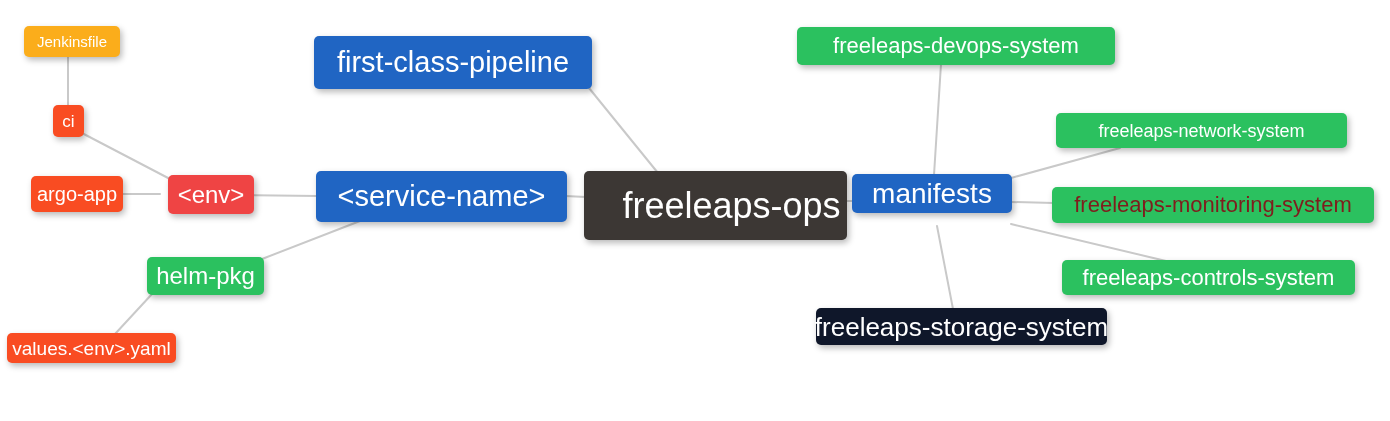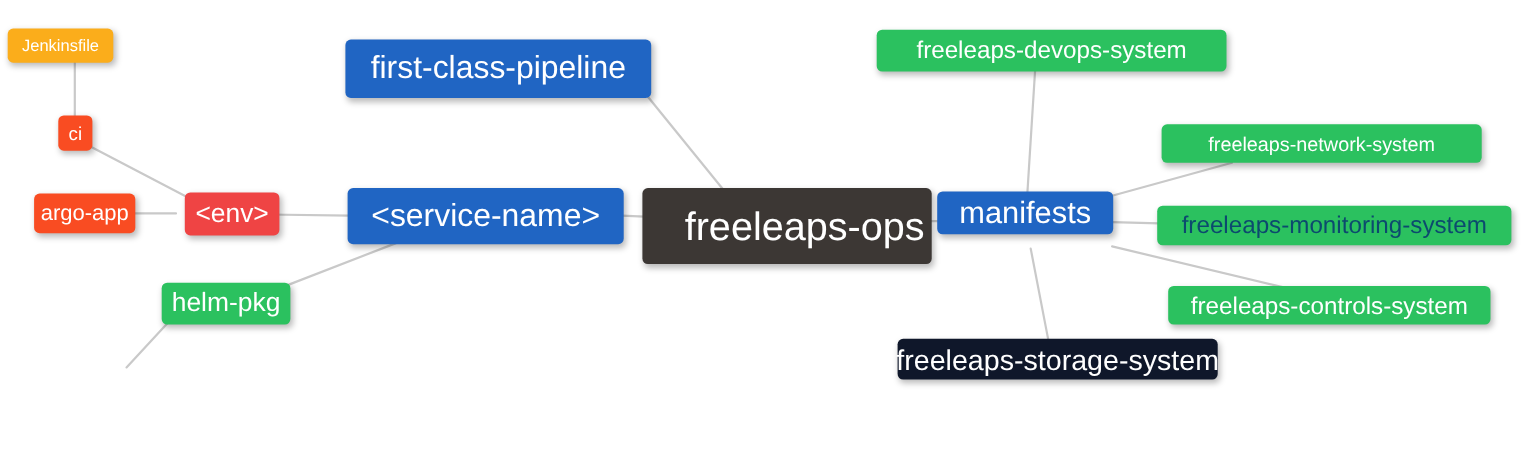--- a/index.html
+++ b/index.html
@@ -50,27 +50,28 @@
       <line x1="115" y1="334" x2="152" y2="294" stroke="#C9C9C9" stroke-width="2" stroke-linecap="round"></line>
       <line x1="589" y1="88" x2="658" y2="173" stroke="#C9C9C9" stroke-width="2" stroke-linecap="round"></line>
       <line x1="565" y1="196" x2="586" y2="197" stroke="#C9C9C9" stroke-width="2" stroke-linecap="round"></line>
       <line x1="845" y1="201" x2="854" y2="201" stroke="#C9C9C9" stroke-width="2" stroke-linecap="round"></line>
       <line x1="934" y1="175" x2="941" y2="64" stroke="#C9C9C9" stroke-width="2" stroke-linecap="round"></line>
       <line x1="1011" y1="178" x2="1120" y2="148" stroke="#C9C9C9" stroke-width="2" stroke-linecap="round"></line>
       <line x1="1011" y1="202" x2="1054" y2="203" stroke="#C9C9C9" stroke-width="2" stroke-linecap="round"></line>
       <line x1="1011" y1="224" x2="1166" y2="261" stroke="#C9C9C9" stroke-width="2" stroke-linecap="round"></line>
       <line x1="937" y1="226" x2="953" y2="309" stroke="#C9C9C9" stroke-width="2" stroke-linecap="round"></line>
     </svg>
-<div class="node" style="left: 7px; top: 26px; width: 96px; height: 31px; font-size: 15px; background: rgb(251, 173, 27); color: rgb(255, 255, 255); text-align: center;">Jenkinsfile</div>
+<div class="node" style="left: 24px; top: 26px; width: 96px; height: 31px; font-size: 15px; background: rgb(251, 173, 27); color: rgb(255, 255, 255); text-align: center;">Jenkinsfile</div>
     <div class="node" style="left: 53px; top: 105px; width: 31px; height: 32px; font-size: 17px; background: rgb(249, 76, 34); color: rgb(255, 255, 255);">ci</div>
     <div class="node" style="left: 31px; top: 176px; width: 92px; height: 36px; font-size: 20px; background: rgb(249, 76, 34); color: rgb(255, 255, 255);">argo-app</div>
     <div class="node" style="left: 168px; top: 175px; width: 86px; height: 39px; font-size: 24px; background: #ef4444; color: rgb(255, 255, 255);">&lt;env&gt;</div>
     <div class="node" style="left: 147px; top: 257px; width: 117px; height: 38px; font-size: 24px; background: rgb(43, 193, 95); color: rgb(255, 255, 255);">helm-pkg</div>
+    <div class="node" style="left: 7px; top: 333px; width: 169px; height: 30px; font-size: 19px; background: rgb(249, 76, 34); color: rgb(255, 255, 255);">values.&lt;env&gt;.yaml</div>
     <div class="node" style="left: 314px; top: 36px; width: 278px; height: 53px; font-size: 29px; background: rgb(32, 101, 195); color: rgb(255, 255, 255);">first-class-pipeline</div>
     <div class="node" style="left: 316px; top: 171px; width: 251px; height: 51px; font-size: 29px; background: rgb(32, 101, 195); color: rgb(255, 255, 255);">&lt;service-name&gt;</div>
     <div class="node" style="left: 584px; top: 171px; width: 263px; height: 69px; font-size: 36px; background: rgb(60, 55, 52); color: rgb(255, 255, 255); padding-left: 32px;">freeleaps-ops</div>
     <div class="node" style="left: 852px; top: 174px; width: 160px; height: 39px; font-size: 28px; background: rgb(32, 101, 195); color: rgb(255, 255, 255);">manifests</div>
     <div class="node" style="left: 797px; top: 27px; width: 318px; height: 38px; font-size: 22px; background: rgb(43, 193, 95); color: rgb(255, 255, 255);">freeleaps-devops-system</div>
     <div class="node" style="left: 1056px; top: 113px; width: 291px; height: 35px; font-size: 18px; background: rgb(43, 193, 95); color: rgb(255, 255, 255);">freeleaps-network-system</div>
-    <div class="node" style="left: 1052px; top: 187px; width: 322px; height: 36px; font-size: 22px; background: rgb(43, 193, 95); color: #0c4a6e;">freeleaps-monitoring-system</div>
+    <div class="node" style="left: 1052px; top: 187px; width: 322px; height: 36px; font-size: 22px; background: rgb(43, 193, 95); color: #7f1d1d;">freeleaps-monitoring-system</div>
     <div class="node" style="left: 1062px; top: 260px; width: 293px; height: 35px; font-size: 22px; background: rgb(43, 193, 95); color: rgb(255, 255, 255);">freeleaps-controls-system</div>
     <div class="node" style="left: 816px; top: 308px; width: 291px; height: 37px; font-size: 26px; background: #0f172a; color: rgb(255, 255, 255);">freeleaps-storage-system</div>
   </div>
 
 </body></html>

